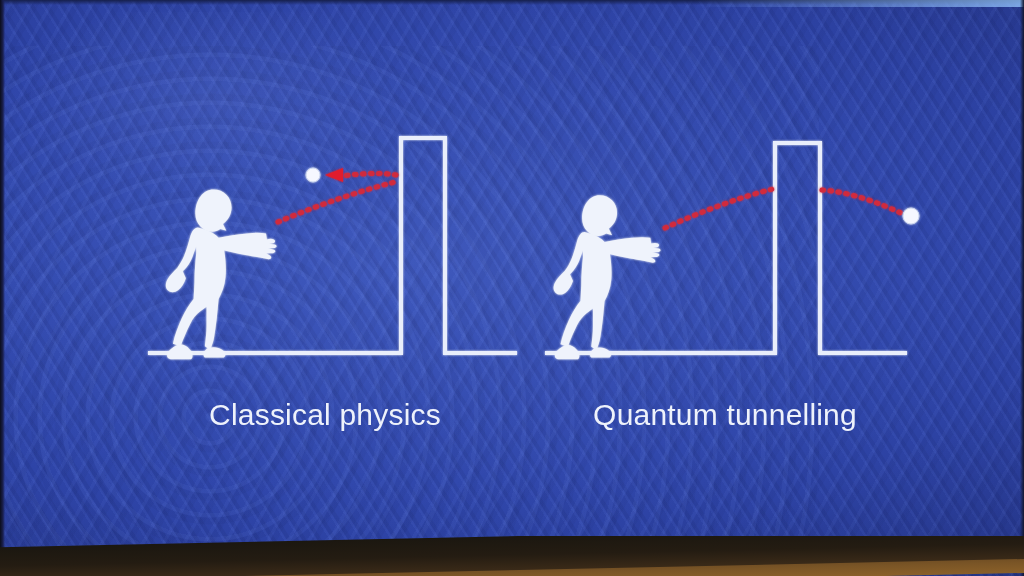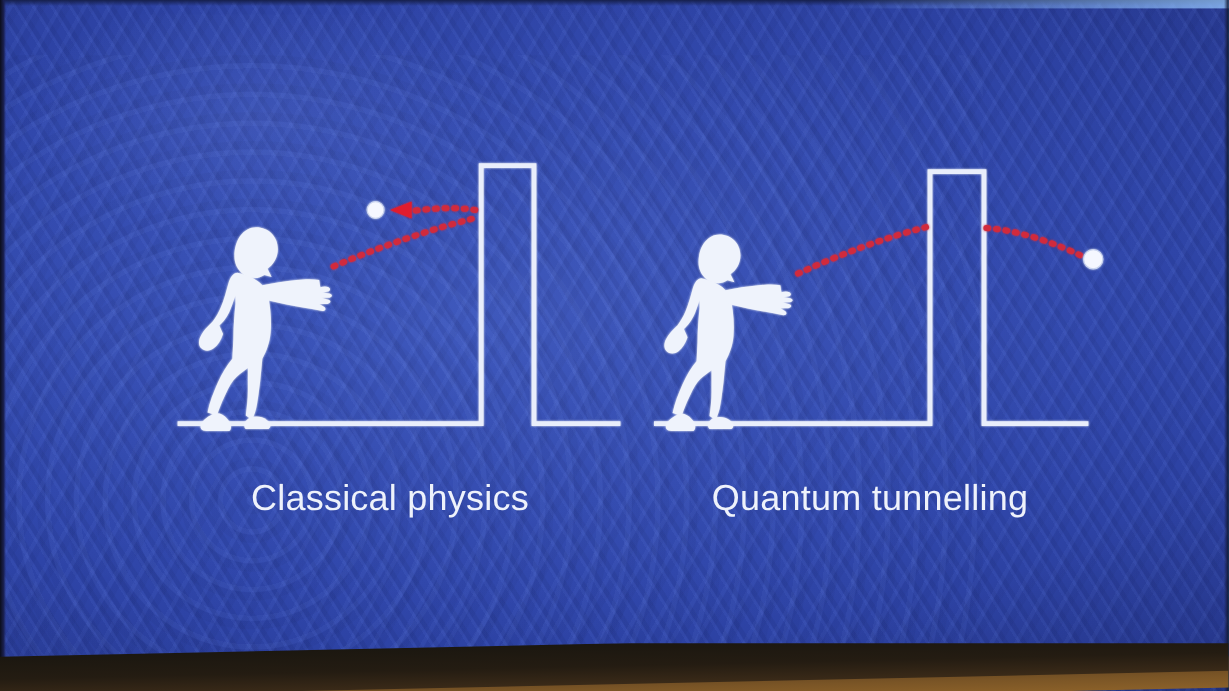--- a/index.html
+++ b/index.html
@@ -1,18 +1,18 @@
 <!DOCTYPE html>
 <html><head>
 <meta charset="utf-8">
 <title>Quantum tunnelling diagram</title>
 <style>
   html,body{margin:0;padding:0;background:#000;}
   body{width:1024px;height:576px;overflow:hidden;font-family:"Liberation Sans",sans-serif;}
-  #stage{position:relative;width:1024px;height:576px;overflow:hidden;background:#0f766e;}
+  #stage{position:relative;width:1024px;height:576px;overflow:hidden;background:#bef264;}
 
   
   .screen-base{position:absolute;inset:0;
     background:
       radial-gradient(120% 90% at 38% 46%, #3550b9 0%, #2f46ab 42%, #2a3d99 72%, #24357f 100%);
   }
   
   .moire-a{position:absolute;inset:-10%;
     background:repeating-linear-gradient(58deg,
       rgba(120,150,255,0.085) 0px, rgba(120,150,255,0.085) 2px,

